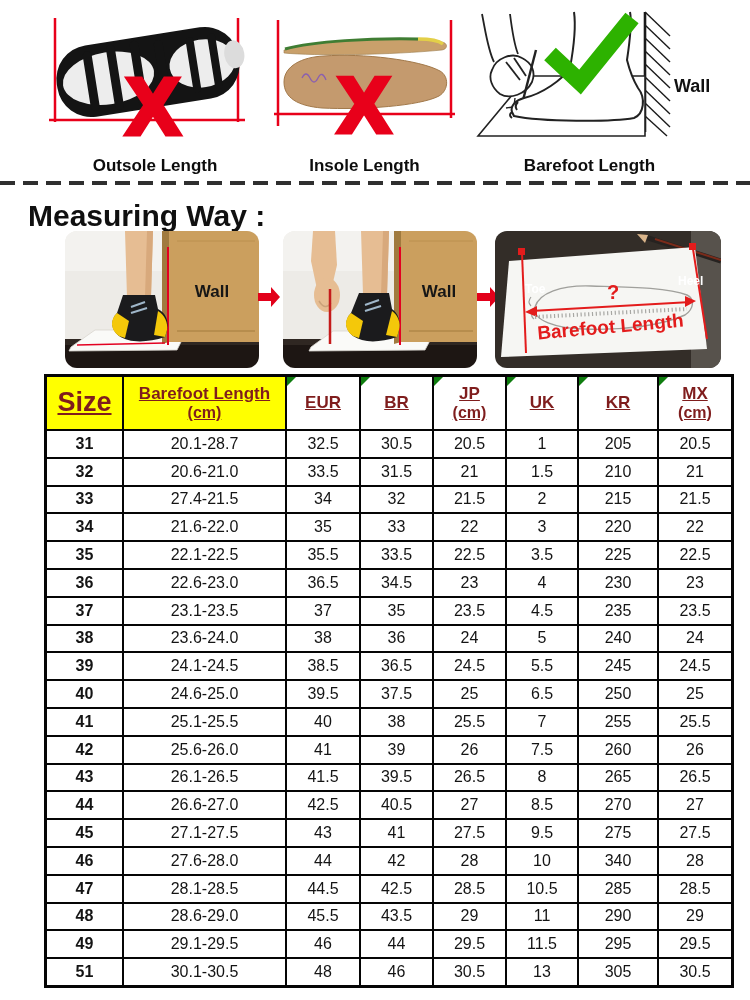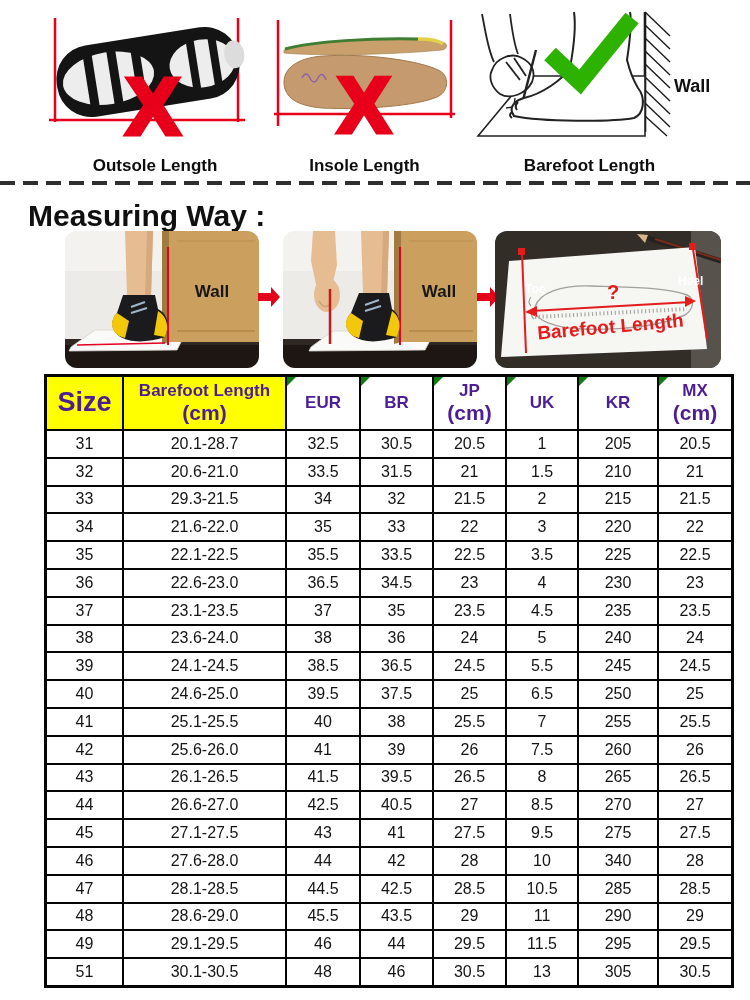--- a/index.html
+++ b/index.html
@@ -30,27 +30,27 @@
   #p3{left:495px;width:226px;height:137px;}
   .arrow{position:absolute;top:287px;width:22px;height:20px;}
   #a1{left:258px;}
   #a2{left:477px;}
 
   
   table.size{position:absolute;top:374px;left:44px;width:672px;border-collapse:collapse;
     table-layout:fixed;border:3px solid #050505;}
   table.size th,table.size td{border:2px solid #050505;text-align:center;vertical-align:middle;
     padding:0;overflow:hidden;}
-  table.size th{position:relative;height:52px;background:#fff;color:#4c1d95;font-weight:bold;line-height:1.15;}
+  table.size th{position:relative;height:52px;background:#fff;color:#7f1d1d;font-weight:bold;line-height:1.15;text-decoration:underline;}
   table.size th.hl{background:#ffff00;}
   table.size th .l1{font-size:17px;}
   table.size th.col-size .l1{font-size:27px;}
-  table.size th .sub{font-size:21px;}
+  table.size th .sub{font-size:16px;}
   table.size td{height:25.8px;font-size:16px;color:#141414;}
-  table.size td.c0{font-weight:normal;}
+  table.size td.c0{font-weight:bold;}
   .c0{width:75px}.c1{width:161px}.c2{width:72px}.c3{width:71px}
   .c4{width:71px}.c5{width:70px}.c6{width:78px}.c7{width:72px}
   .corner{position:absolute;top:0;left:0;width:0;height:0;
     border-top:9px solid #0f7d0f;border-right:9px solid transparent;}
 </style>
 </head>
 <body>
 
 <div class="page">
 
@@ -291,21 +291,21 @@
           <td class="c1">20.6-21.0</td>
           <td class="c2">33.5</td>
           <td class="c3">31.5</td>
           <td class="c4">21</td>
           <td class="c5">1.5</td>
           <td class="c6">210</td>
           <td class="c7">21</td>
         </tr>
         <tr>
           <td class="c0">33</td>
-          <td class="c1">29.3-21.5</td>
+          <td class="c1">27.4-21.5</td>
           <td class="c2">34</td>
           <td class="c3">32</td>
           <td class="c4">21.5</td>
           <td class="c5">2</td>
           <td class="c6">215</td>
           <td class="c7">21.5</td>
         </tr>
         <tr>
           <td class="c0">34</td>
           <td class="c1">21.6-22.0</td>

